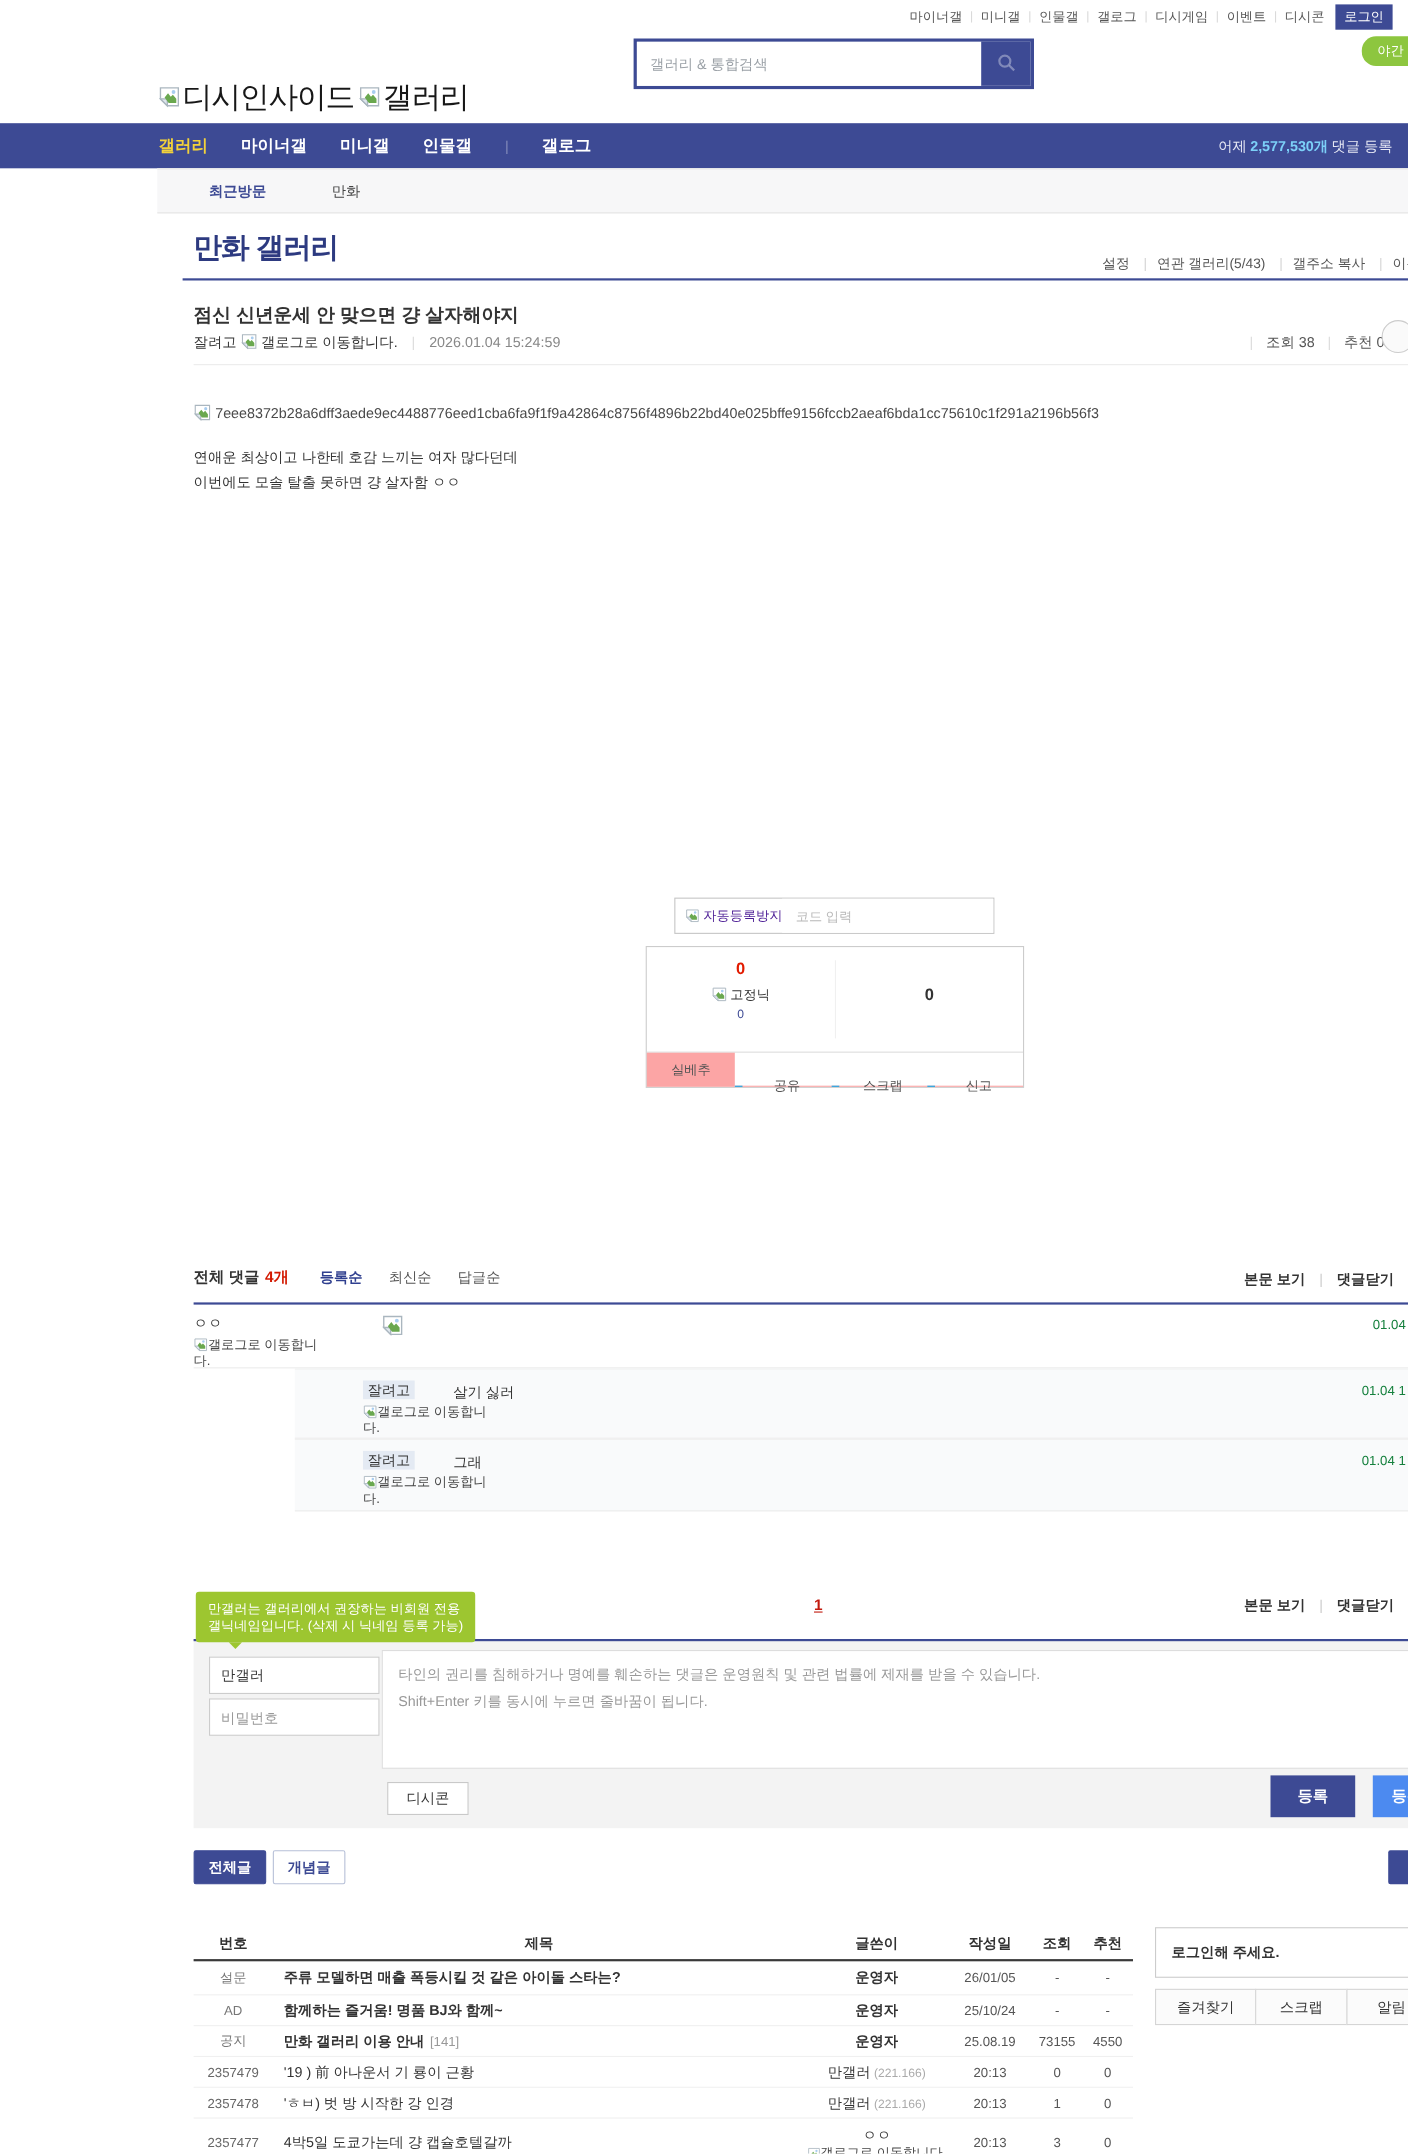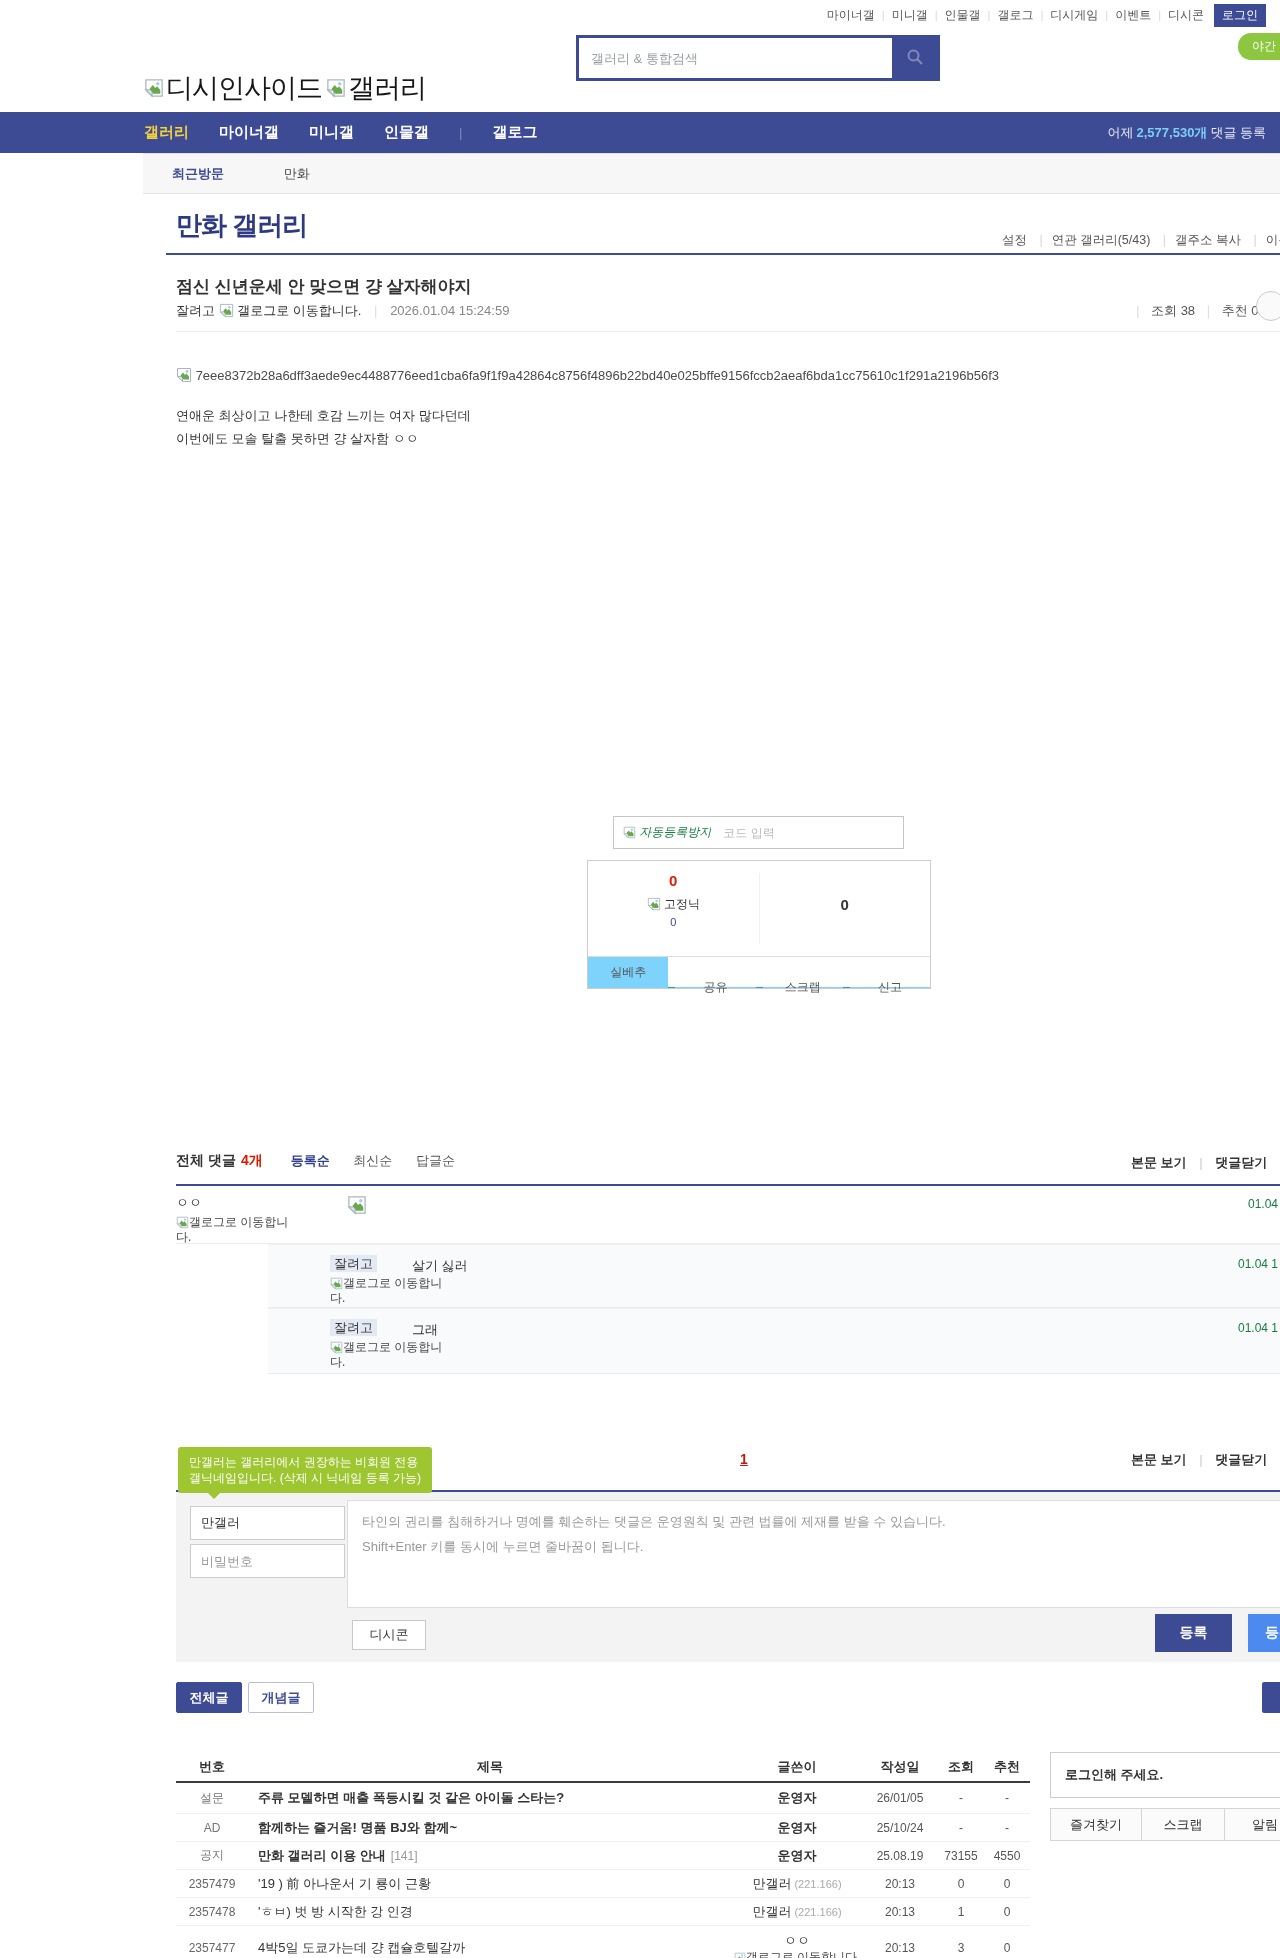--- a/index.html
+++ b/index.html
@@ -27,21 +27,21 @@
   
   .navbar { position:absolute; top:112px; left:0; width:1280px; height:41px; background:#3d4a94; display:flex; align-items:center; padding-left:144px; }
   .navbar .nitem { color:#fff; font-weight:bold; font-size:15px; margin-right:30px; cursor:pointer; }
   .navbar .nitem.active { color:#f3d23a; }
   .navbar .ndiv { color:rgba(255,255,255,.35); margin-right:30px; }
   .nav-stats { position:absolute; right:14px; top:0; line-height:41px; font-size:13px; color:#e8eaf5; }
   .nav-stats b { color:#7cd0f8; font-weight:bold; margin:0 3px; }
 
   
   .breadcrumb { position:absolute; top:153px; left:143px; right:0; height:41px; background:#f7f7f8; border-top:1px solid #e4e4e4; border-bottom:1px solid #e4e4e4; line-height:39px; }
-  .breadcrumb .recent { color:#3d4a94; font-weight:bold; font-size:13px; margin-left:29px; cursor:pointer; }
+  .breadcrumb .recent { color:#3d4a94; font-weight:bold; font-size:13px; margin-left:47px; cursor:pointer; }
   .breadcrumb .cur { color:#444; font-size:13px; margin-left:56px; cursor:pointer; }
 
   
   .galhead { position:absolute; top:194px; left:0; width:1280px; height:61px; }
   .gal-title { position:absolute; left:176px; top:14px; font-size:26px; font-weight:bold; color:#2d3a80; letter-spacing:-1px; cursor:pointer; }
   .gal-links { position:absolute; left:1002px; top:38px; font-size:12.5px; color:#555; white-space:nowrap; }
   .gal-links span.l { cursor:pointer; }
   .gal-links span.l + span.l::before { content:"|"; color:#d5d5d5; margin:0 9px; cursor:default; }
   .navy-line { position:absolute; top:253px; left:166px; width:1180px; height:2px; background:#3d4a94; }
 
@@ -54,35 +54,35 @@
   .meta-right { position:absolute; left:1128px; top:47px; font-size:13px; color:#555; white-space:nowrap; }
   .meta-right .sep { color:#ddd; margin:0 8px; }
   .meta-circle { position:absolute; left:1256px; top:36px; width:30px; height:30px; border:1px solid #ccc; border-radius:50%; background:#fafafa; cursor:pointer; }
   .post-divider { position:absolute; left:176px; top:76px; width:1104px; height:1px; background:#ececec; }
   .post-body { position:absolute; left:176px; top:112px; width:1104px; }
   .body-img-line { font-size:13px; color:#4a4a4a; word-break:break-all; line-height:16px; margin-bottom:20px; }
   .body-text { font-size:13px; color:#333; line-height:23px; }
 
   
   .captcha { position:absolute; left:613px; top:561px; width:291px; height:33px; border:1px solid #c5c5c5; display:flex; align-items:center; }
-  .captcha .cap-label { font-size:12px; color:#15803d; padding-left:9px; white-space:nowrap;font-style:italic; }
+  .captcha .cap-label { font-size:12px; color:#4c1d95; padding-left:9px; white-space:nowrap; }
   .captcha input { flex:1; border:none; outline:none; height:100%; font-size:12px; padding-left:12px; font-family:inherit; min-width:0; }
   .captcha input::placeholder { color:#b9b9b9; }
 
   
   .recbox { position:absolute; left:587px; top:605px; width:344px; height:129px; border:1px solid #ccc; background:#fff; }
   .rec-top { height:95px; display:flex; }
   .rec-up { flex:1; text-align:center; padding-top:11px; }
   .rec-upcount { color:#e21b00; font-weight:bold; font-size:15px; cursor:pointer; }
   .rec-nik { margin-top:7px; font-size:12px; color:#333; }
   .rec-nikcount { margin-top:3px; font-size:11px; color:#3d4a94; }
   .rec-vdiv { width:1px; background:#f0f0f0; margin:12px 0; }
   .rec-down { flex:1; text-align:center; padding-top:35px; font-size:15px; color:#333; font-weight:bold; }
   .rec-actions { height:32px; border-top:1px solid #ddd; display:flex; }
-  .rec-actions .act { flex:1; display:flex; align-items:center; justify-content:center; font-size:12px; color:#555; background:#7dd3fc; cursor:pointer; }
+  .rec-actions .act { flex:1; display:flex; align-items:center; justify-content:center; font-size:12px; color:#555; background:#fca5a5; cursor:pointer; }
   .rec-actions .act + .act { border-left:7px solid #0ea5e9;margin-top:30px; }
 
   
   .comments { position:absolute; top:1140px; left:0; width:1045px; height:303px; }
   .cmt-head { position:absolute; left:176px; top:12px; display:flex; align-items:baseline; }
   .cmt-total { font-size:14px; font-weight:bold; color:#333; }
   .cmt-count { font-size:14px; font-weight:bold; color:#d31900; margin-left:5px; }
   .cmt-sorts { margin-left:28px; }
   .cmt-sorts span { font-size:13px; color:#555; margin-right:20px; cursor:pointer; }
   .cmt-sorts span.on { color:#2f3f8f; font-weight:bold; }

